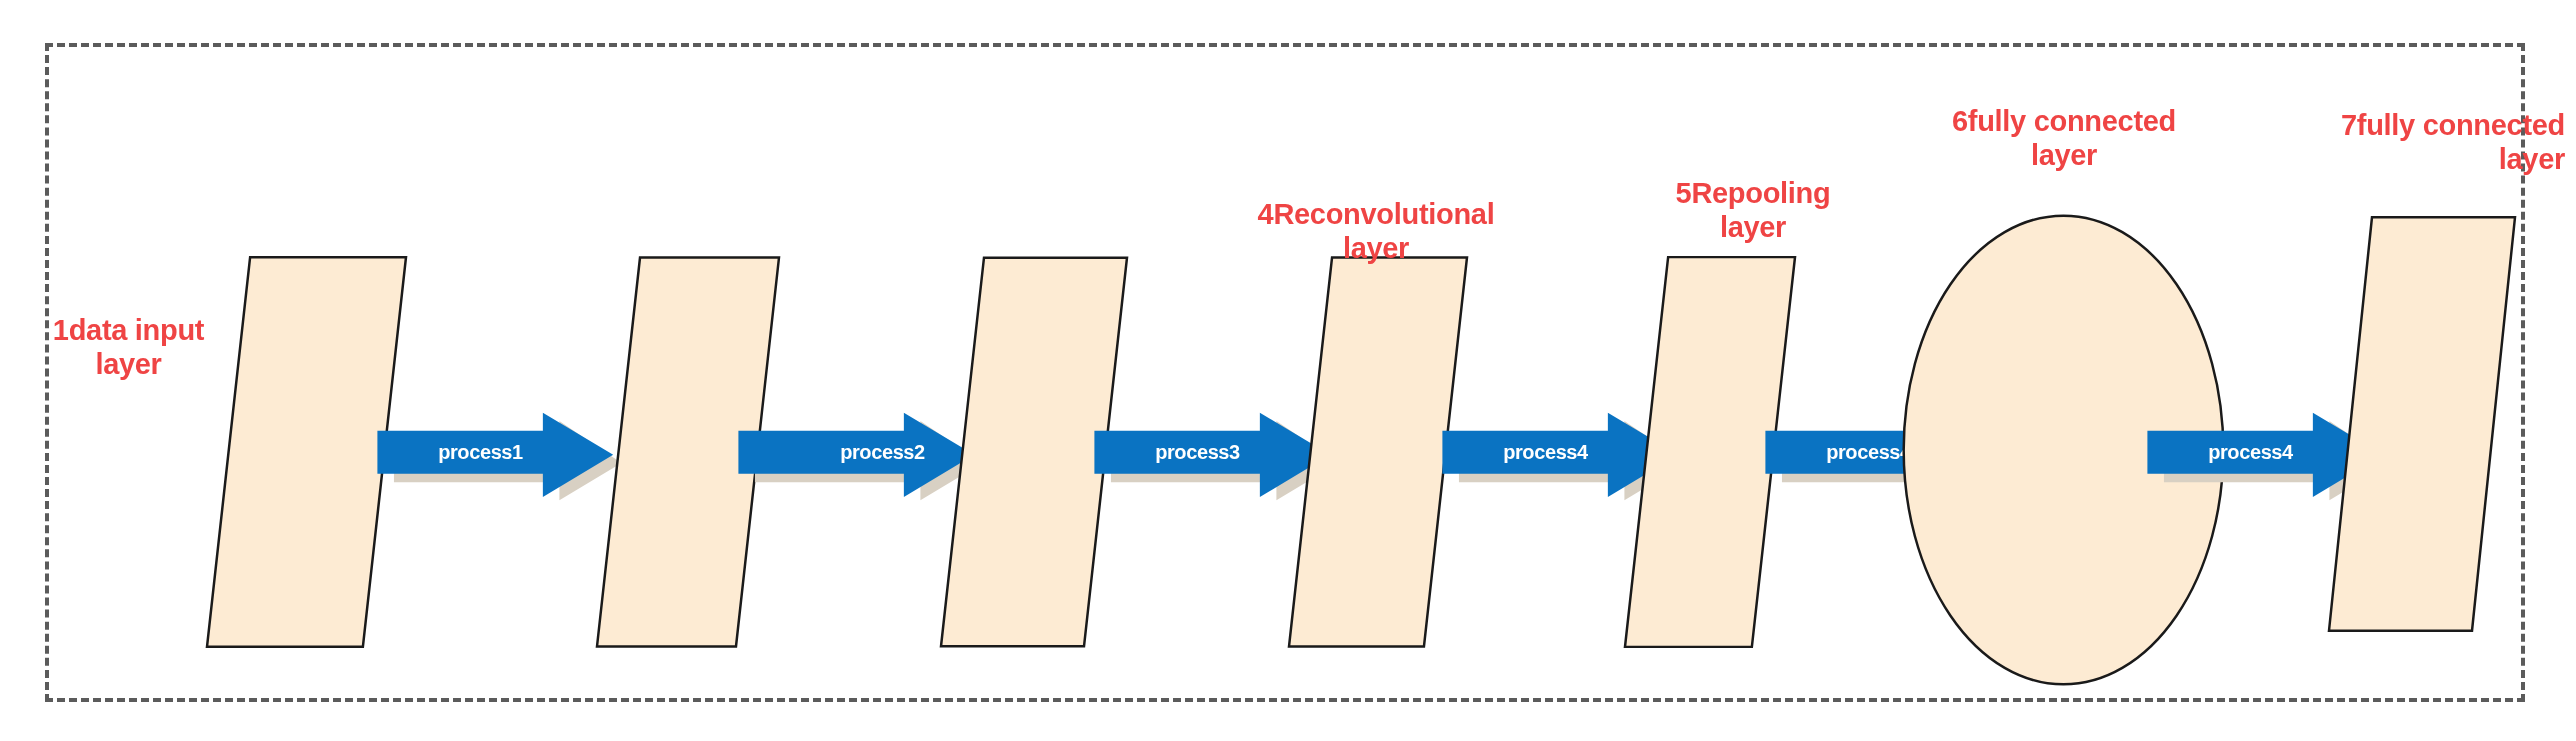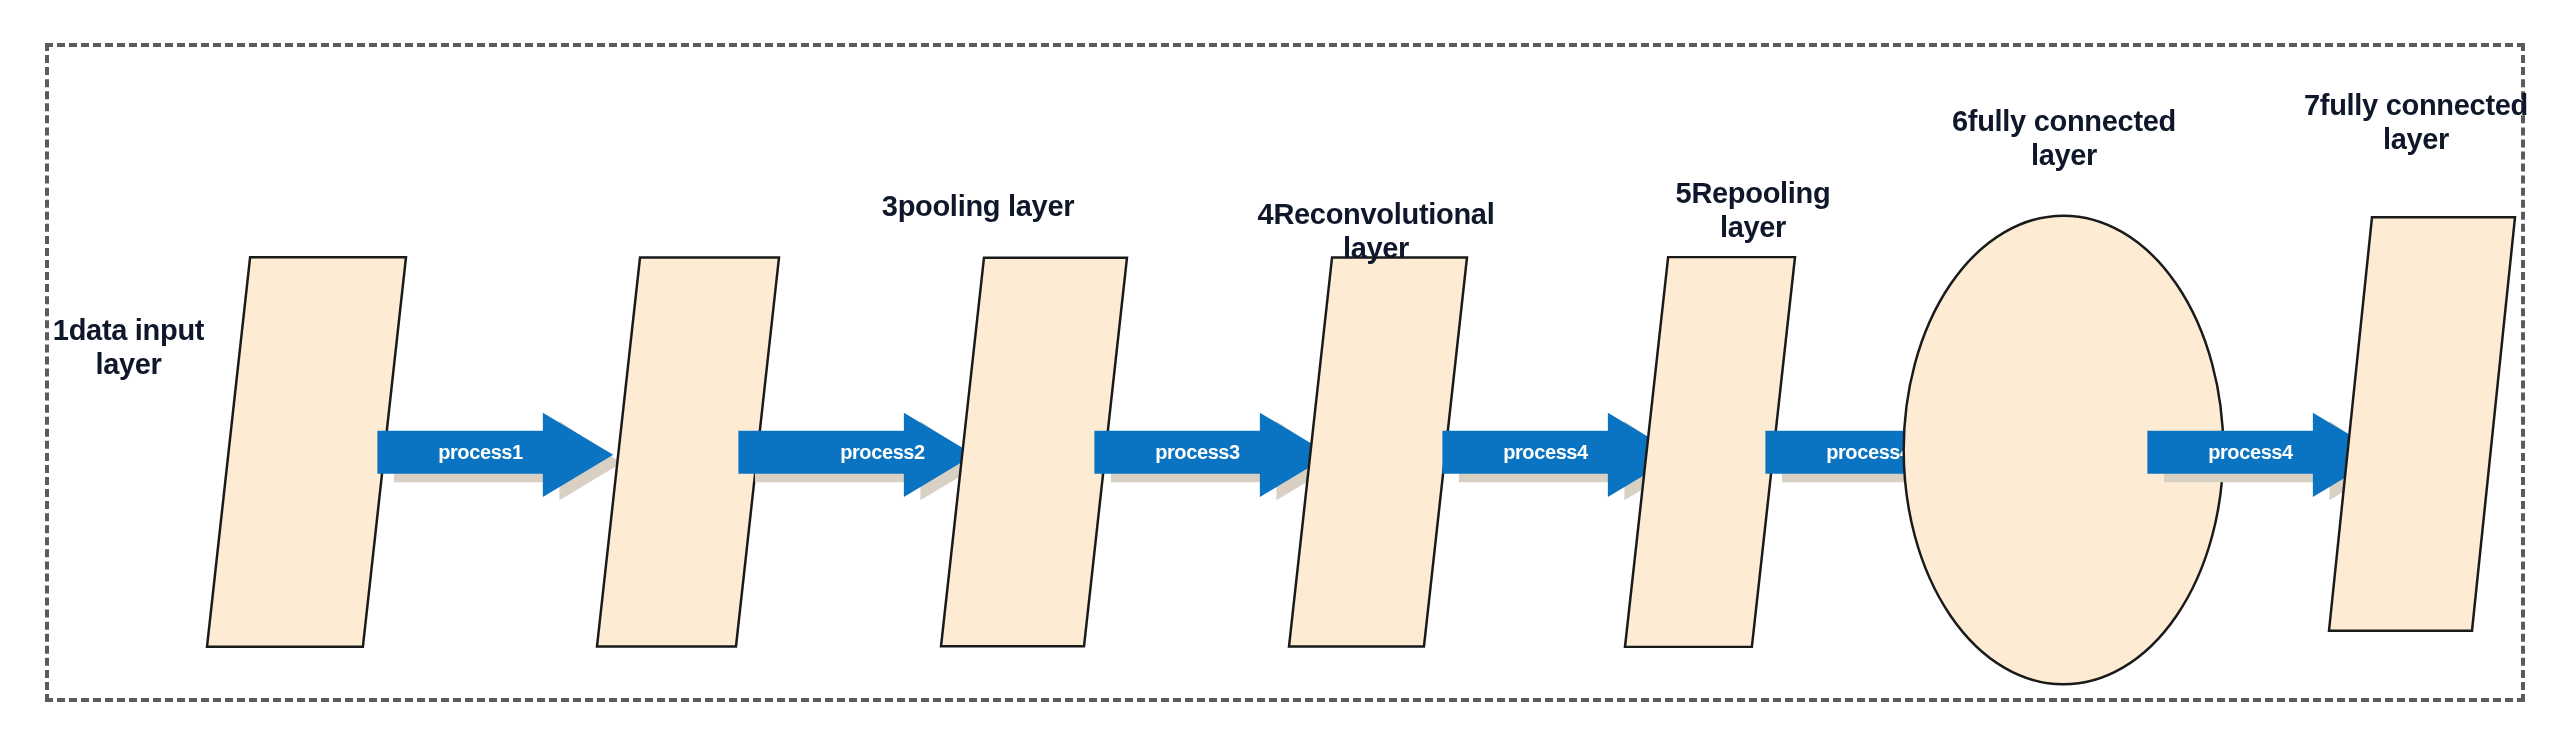--- a/index.html
+++ b/index.html
@@ -33,21 +33,21 @@
     display: block;
     overflow: visible;
   }
   .node-label {
     position: absolute;
     text-align: center;
     font-family: "Liberation Sans", sans-serif;
     font-weight: bold;
     font-size: 29px;
     line-height: 1.18;
-    color: #0f172a;
+    color: #ef4444;
     white-space: pre-line;
     letter-spacing: -0.3px;
   }
   .arrow {
     position: absolute;
   }
   .arrow svg {
     display: block;
     overflow: visible;
   }
@@ -98,21 +98,20 @@
       <polygon points="0,24 200,24 200,2 285,53 200,104 200,76 0,76" fill="#0A73C2"></polygon>
     </svg>
   </div>
   <div class="arrow-label" style="left:738px; top:441px; width:207px;margin-left:41px;">process2</div>
 
   <div class="node" style="left:941px; top:257px;">
     <svg width="186" height="390" viewBox="0 0 225 470">
       <polygon points="52,0 225,0 173,470 0,470" fill="#FDEBD3" stroke="#1a1a1a" stroke-width="3"></polygon>
     </svg>
   </div>
-  <div class="node-label" style="left:829px; top:189px; width:298px;">3pooling layer</div>
 
   <div class="arrow" style="left:1094px; top:411px;">
     <svg width="249" height="91" viewBox="0 0 300 110">
       <polygon points="20,34 220,34 220,12 295,63 220,108 220,86 20,86" fill="#d8d0c3"></polygon>
       <polygon points="0,24 200,24 200,2 285,53 200,104 200,76 0,76" fill="#0A73C2"></polygon>
     </svg>
   </div>
   <div class="arrow-label" style="left:1094px; top:441px; width:207px;">process3</div>
 
   <div class="node" style="left:1289px; top:257px;">
@@ -161,17 +160,17 @@
       <polygon points="0,24 200,24 200,2 285,53 200,104 200,76 0,76" fill="#0A73C2"></polygon>
     </svg>
   </div>
   <div class="arrow-label" style="left:2147px; top:441px; width:207px;">process4</div>
 
   <div class="node" style="left:2329px; top:217px;">
     <svg width="186" height="414" viewBox="0 0 225 500">
       <polygon points="52,0 225,0 173,500 0,500" fill="#FDEBD3" stroke="#1a1a1a" stroke-width="3"></polygon>
     </svg>
   </div>
-  <div class="node-label" style="left:2267px; top:88px; width:298px;">7fully connected
+  <div class="node-label" style="left:2267px; top:108px; width:298px;text-align:right;">7fully connected
 layer</div>
 
 </div>
 
 
 </body></html>

